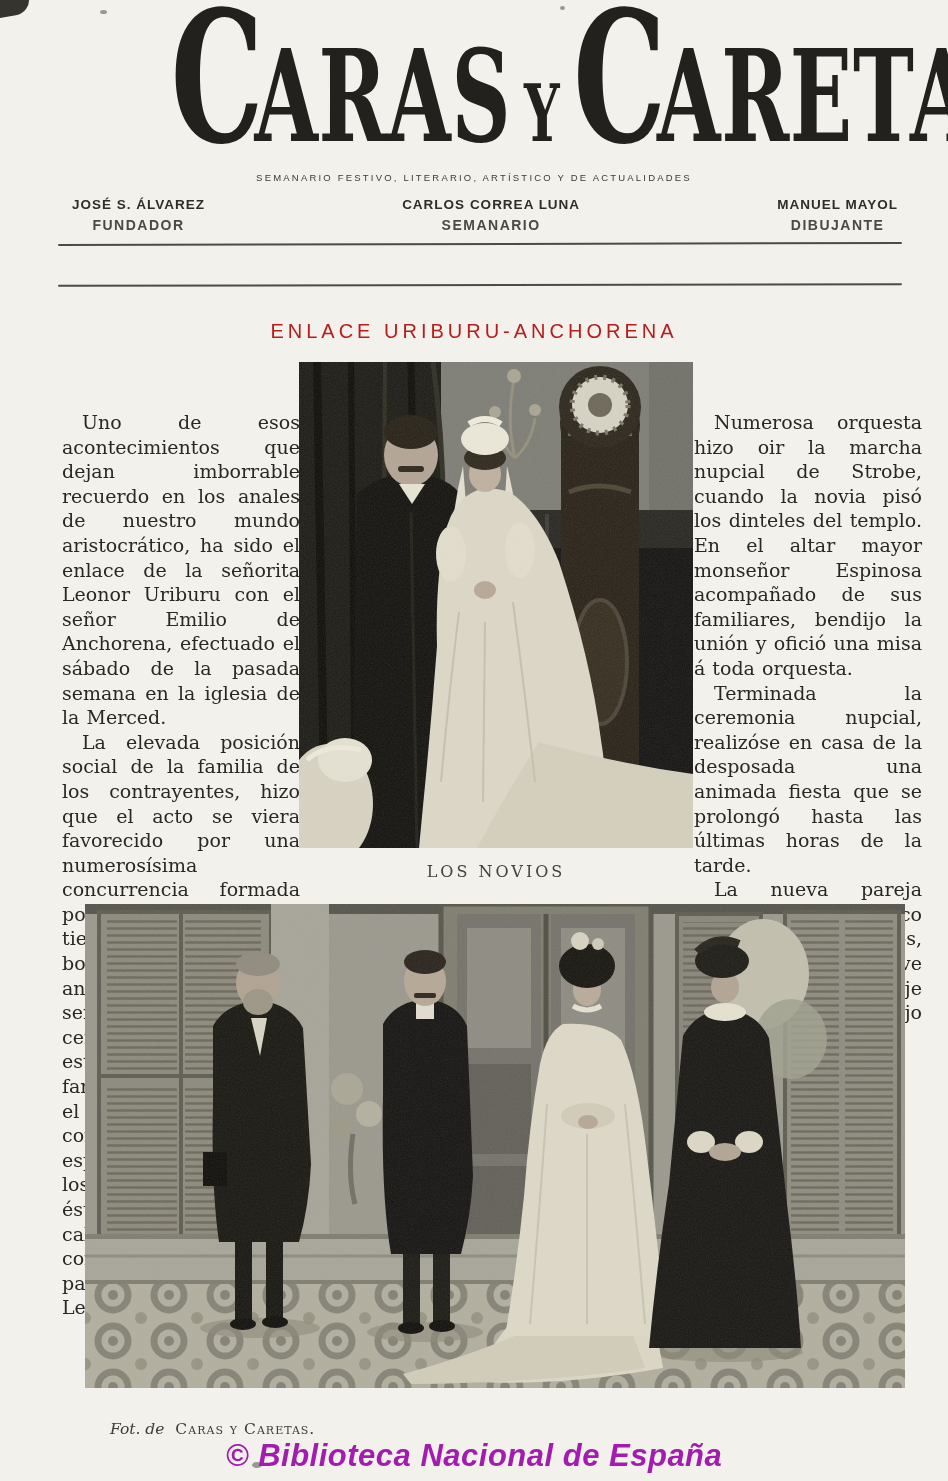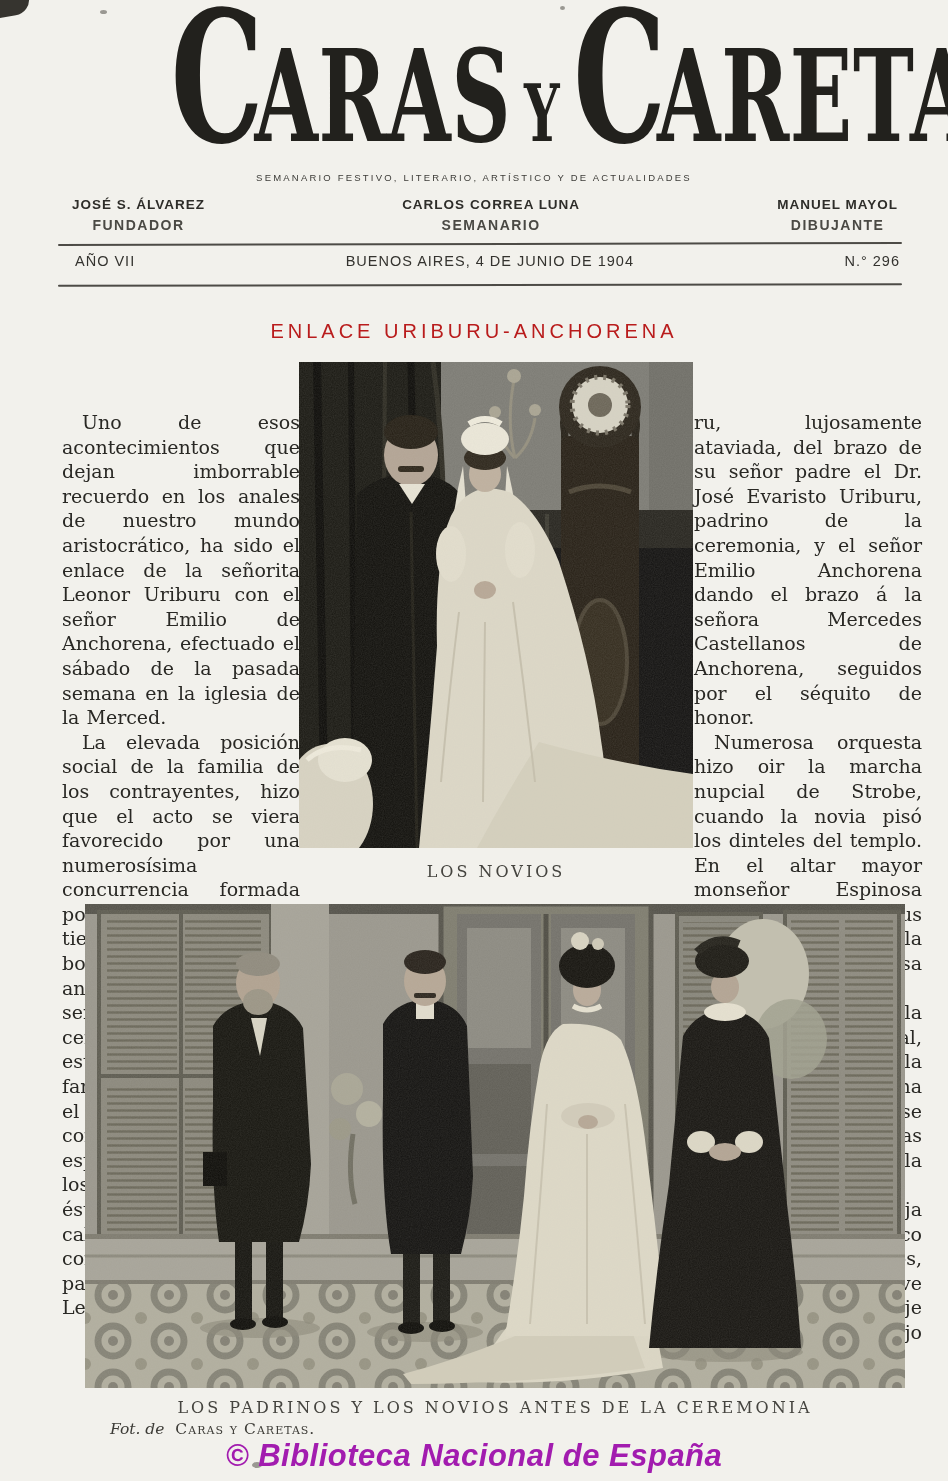--- a/index.html
+++ b/index.html
@@ -94,25 +94,20 @@
       <div class="staff-role">SEMANARIO</div>
     </div>
     <div class="staff-block">
       <div class="staff-name">MANUEL MAYOL</div>
       <div class="staff-role">DIBUJANTE</div>
     </div>
   </div>
 
   <div class="rule rule-1"></div>
 
-  <div class="dateline">
-    <span>AÑO VII</span>
-    <span>BUENOS AIRES, 4 DE JUNIO DE 1904</span>
-    <span>N.° 296</span>
-  </div>
 
   <div class="rule rule-2"></div>
 
   <h2 class="article-title">ENLACE URIBURU-ANCHORENA</h2>
 
   <div class="col col-left">
     <p>Uno de esos acontecimientos que dejan imborrable recuerdo en los anales de nuestro mundo aristocrático, ha sido el enlace de la señorita Leonor Uriburu con el señor Emilio de Anchorena, efectuado el sábado de la pasada semana en la iglesia de la Merced.</p>
     <p>La elevada posición social de la familia de los contrayentes, hizo que el acto se viera favorecido por una numerosísima concurrencia formada por cuanto de más valer tiene la sociedad bonaerense. Mucho antes de la una, hora señalada para la ceremonia, el templo estaba ocupado por las familias invitadas y en el atrio, una concurrencia enorme esperaba la llegada de los novios. Aparecieron éstos y por la estrecha calle que la concurrencia formó, pasaron la señorita Leonor Uribu-</p>
   </div>
 
@@ -204,21 +199,20 @@
         <ellipse cx="30" cy="442" rx="44" ry="60" fill="#d8d3c2"></ellipse>
         <ellipse cx="46" cy="398" rx="27" ry="22" fill="#e6e2d2"></ellipse>
         <path d="M8,398 Q28,380 62,388" stroke="#efebdc" stroke-width="5" fill="none"></path>
       </g>
       <rect width="394" height="486" filter="url(#noise1)"></rect>
     </svg>
   </div>
   <div class="caption caption-1">LOS NOVIOS</div>
 
   <div class="col col-right">
-    <p class="no-indent">ru, lujosamente ataviada, del brazo de su señor padre el Dr. José Evaristo Uriburu, padrino de la ceremonia, y el señor Emilio Anchorena dando el brazo á la señora Mercedes Castellanos de Anchorena, seguidos por el séquito de honor.</p>
     <p>Numerosa orquesta hizo oir la marcha nupcial de Strobe, cuando la novia pisó los dinteles del templo. En el altar mayor monseñor Espinosa acompañado de sus familiares, bendijo la unión y ofició una misa á toda orquesta.</p>
     <p>Terminada la ceremonia nupcial, realizóse en casa de la desposada una animada fiesta que se prolongó hasta las últimas horas de la tarde.</p>
     <p>La nueva pareja permanecerá poco tiempo entre nosotros, pues en breve emprenderá un viaje de placer por el viejo mundo.</p>
   </div>
 
   <div class="photo photo-2">
     <svg viewBox="0 0 820 484" preserveAspectRatio="none">
       <defs>
         <pattern id="louv" width="12" height="7" patternUnits="userSpaceOnUse">
           <line x1="0" y1="3.5" x2="12" y2="3.5" stroke="#6a6759" stroke-width="2.4"></line>
@@ -352,21 +346,20 @@
         <ellipse cx="640" cy="83" rx="14" ry="16" fill="#b3a493"></ellipse>
         <ellipse cx="637" cy="57" rx="27" ry="17" fill="#1b1913"></ellipse>
         <path d="M612,48 Q630,30 654,40" stroke="#23211a" stroke-width="8" fill="none"></path>
         <ellipse cx="616" cy="238" rx="14" ry="11" fill="#ddd8c6"></ellipse>
         <ellipse cx="664" cy="238" rx="14" ry="11" fill="#ddd8c6"></ellipse>
         <ellipse cx="640" cy="248" rx="16" ry="9" fill="#b3a493"></ellipse>
       </g>
       <rect width="820" height="484" filter="url(#noise2)"></rect>
     </svg>
   </div>
-  <div class="caption caption-2">LOS PADRINOS Y LOS NOVIOS ANTES DE LA CEREMONIA</div>
 
   <div class="credit">
     <span class="prefix">Fot. de</span>
     <span class="name">Caras y Caretas.</span>
   </div>
 
   <div class="watermark">© Biblioteca Nacional de España</div>
 
 </div>
 

